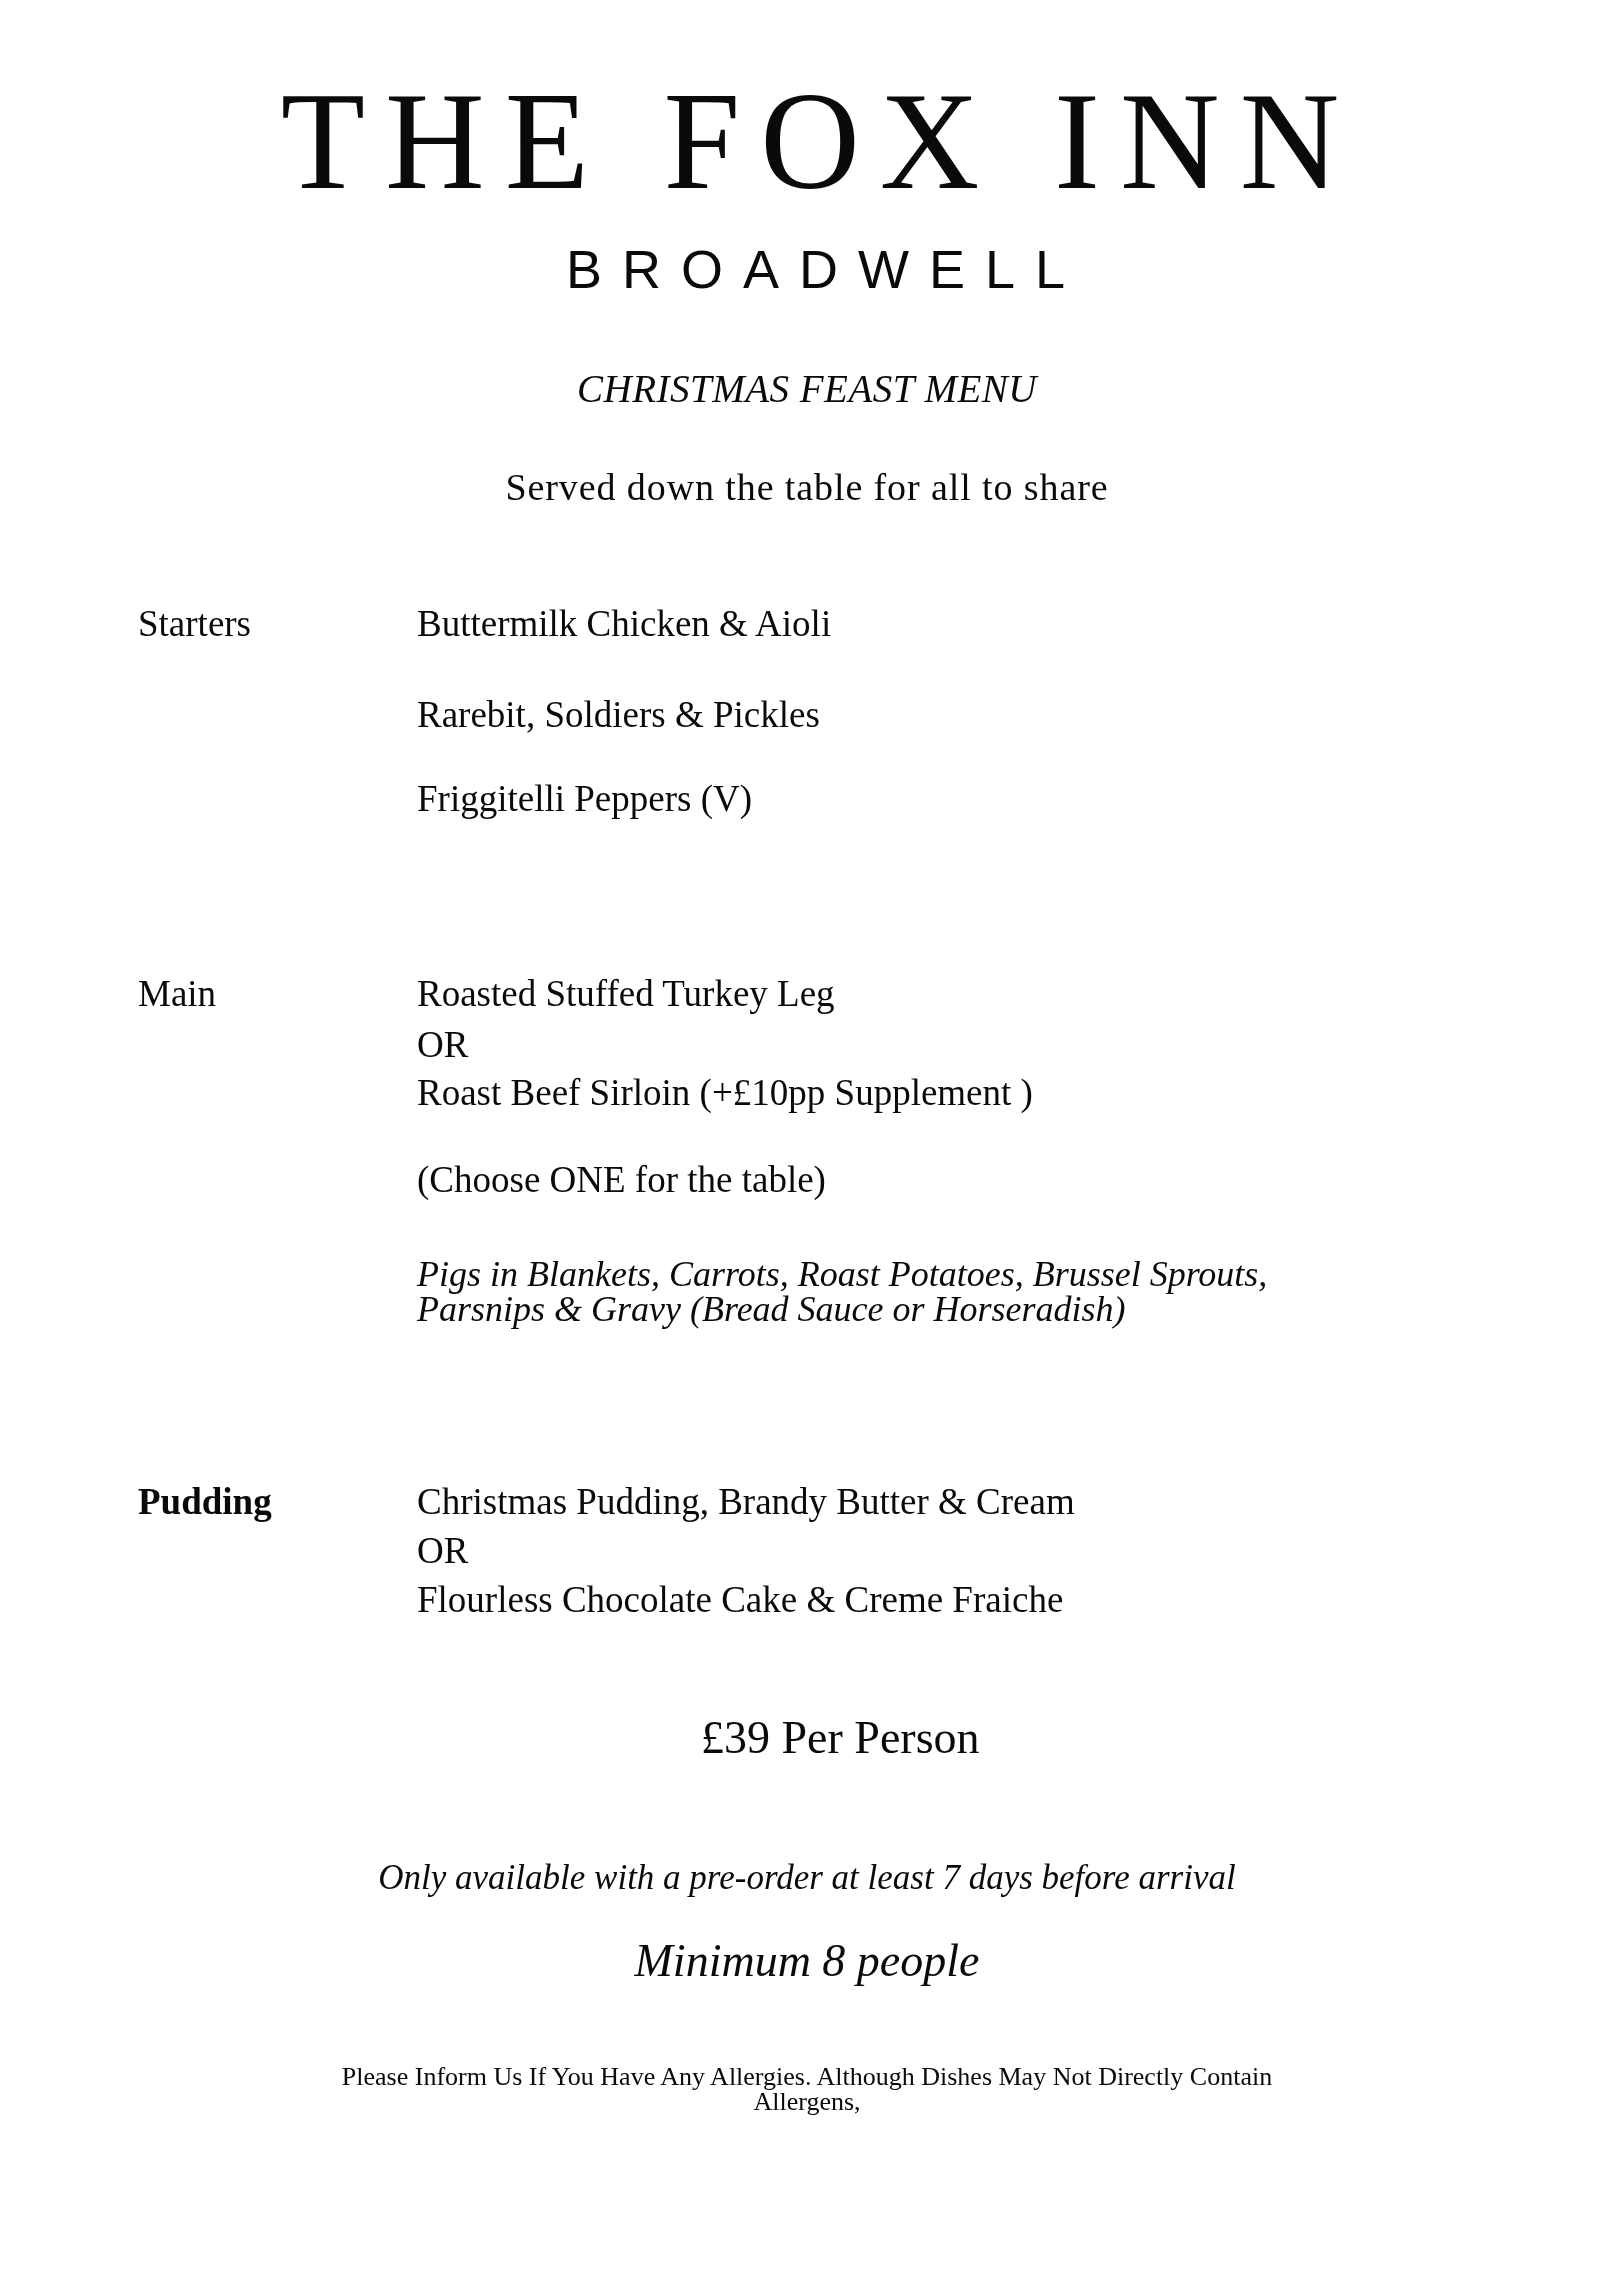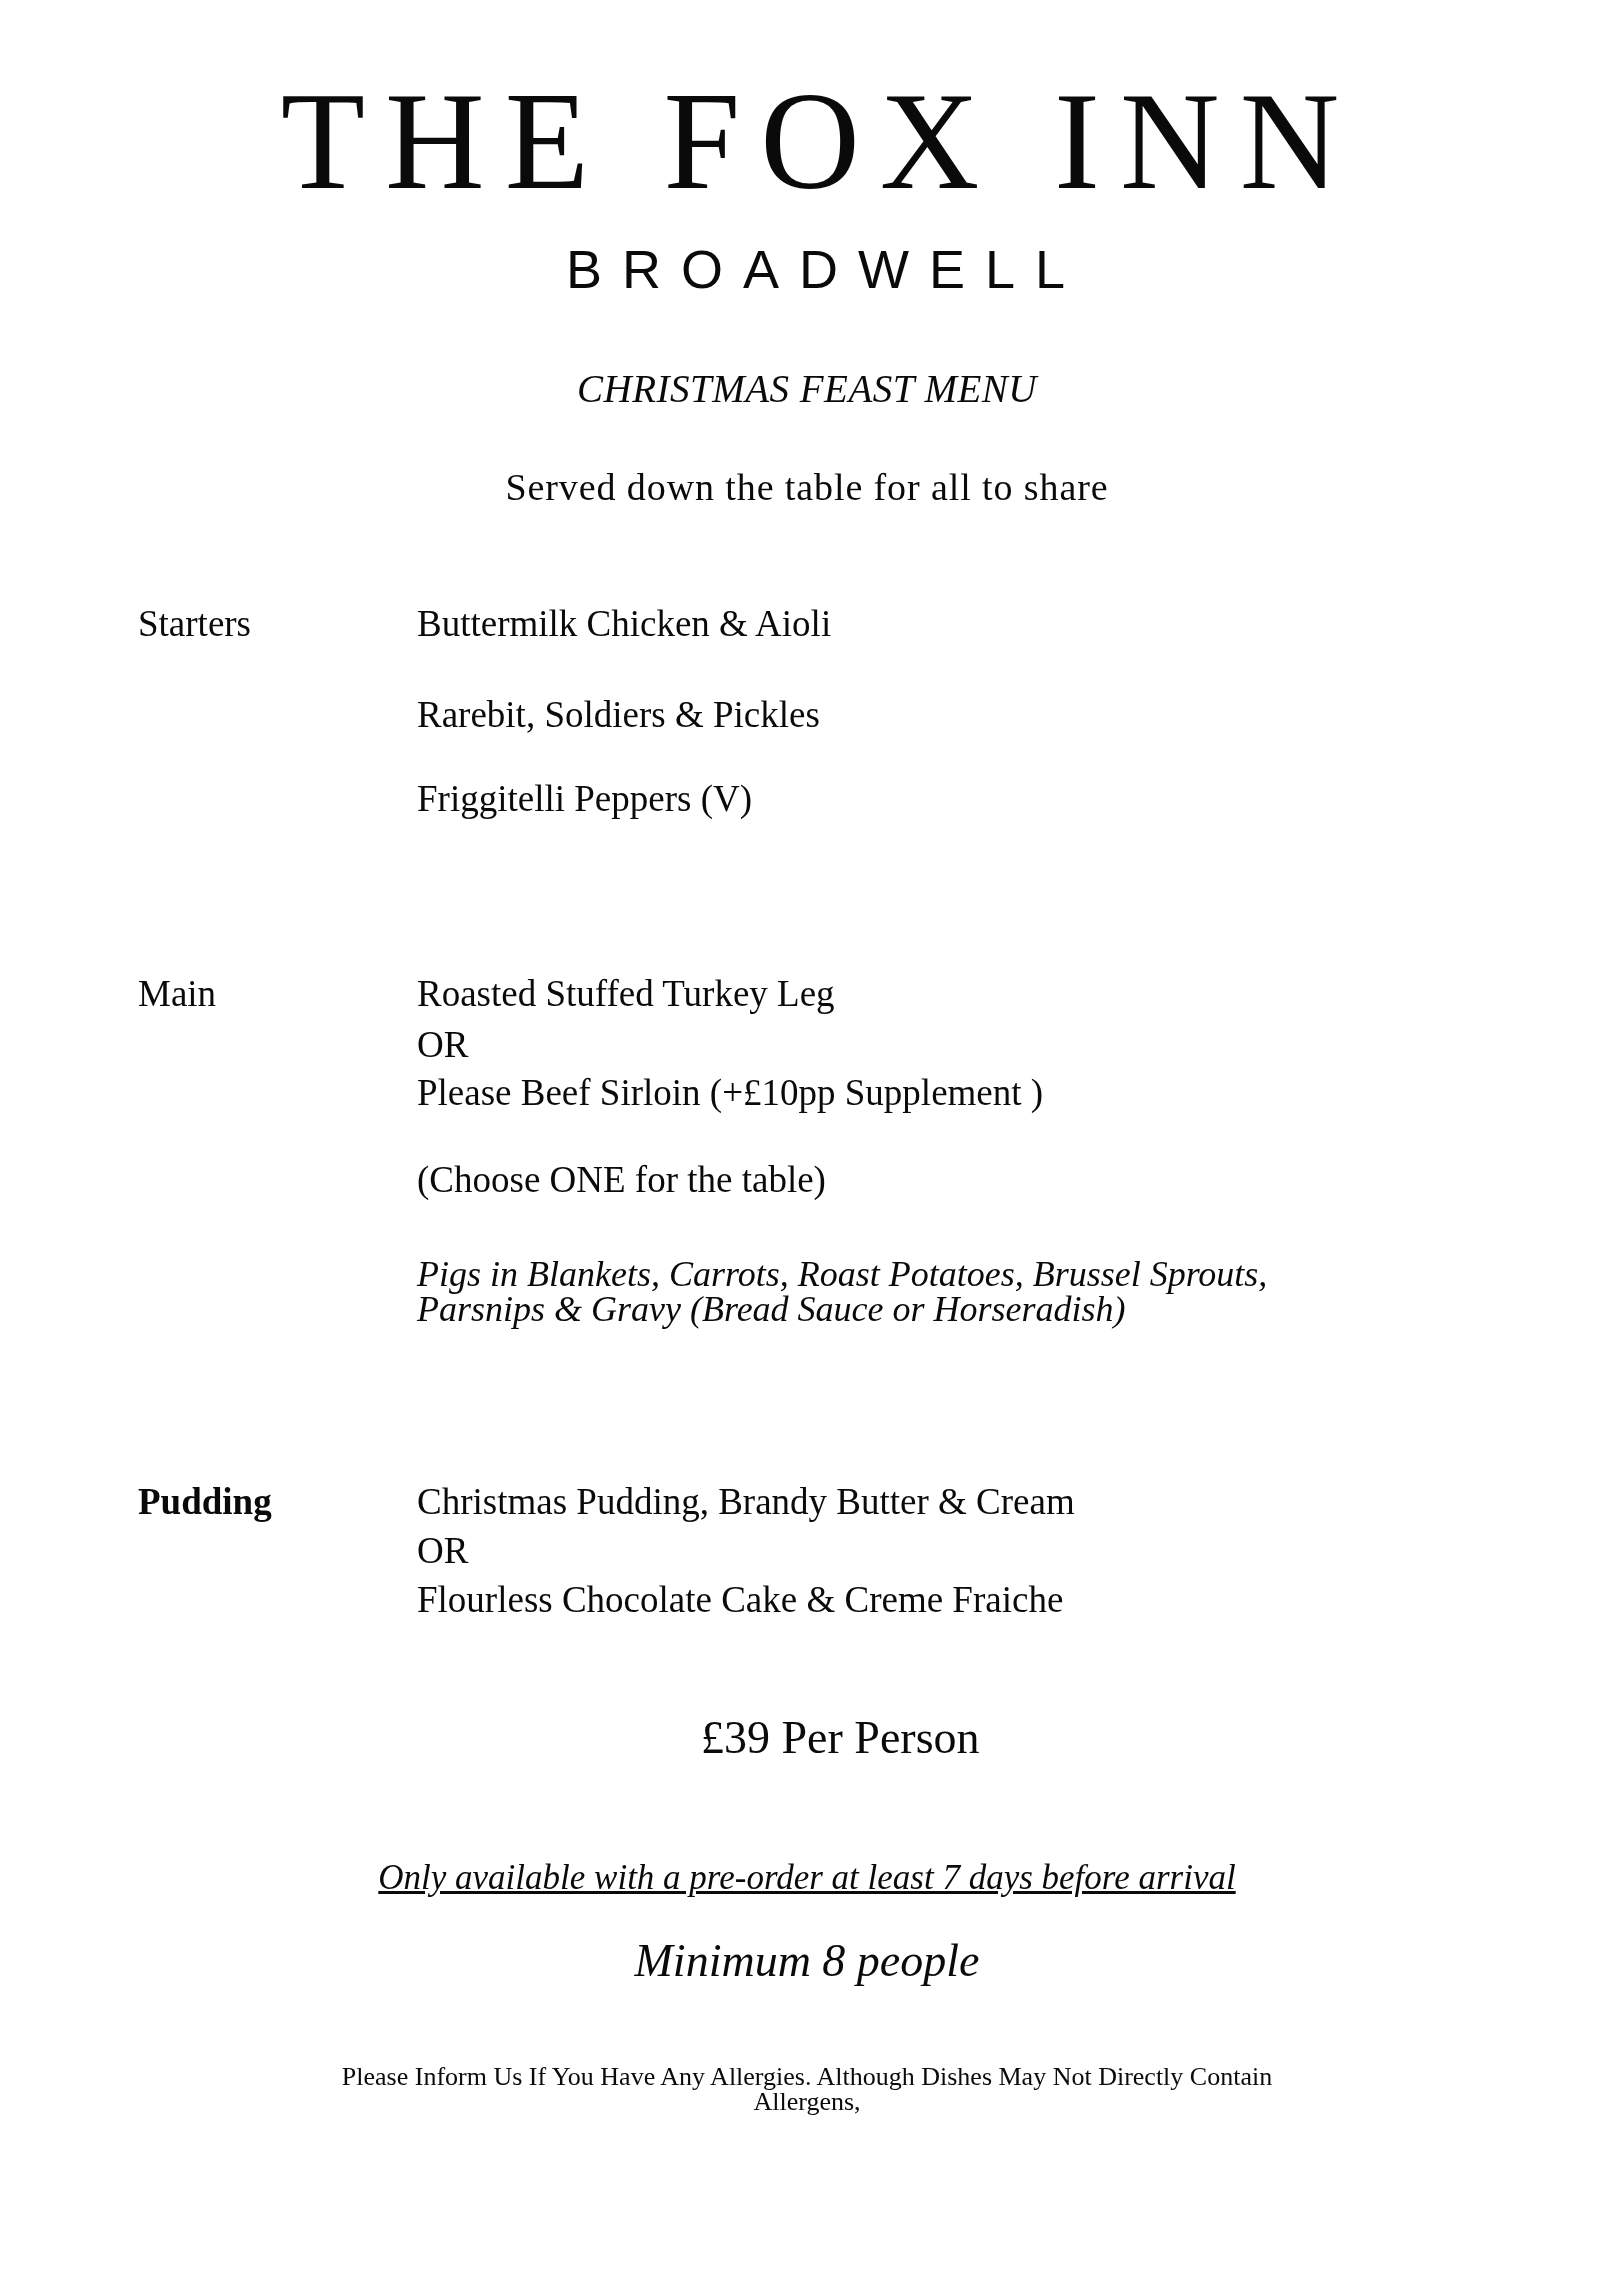--- a/index.html
+++ b/index.html
@@ -80,21 +80,20 @@
       left: 701px;
       font-size: 46px;
       line-height: 52px;
       white-space: nowrap;
     }
     .note {
       top: 1857px;
       font-size: 35px;
       line-height: 42px;
       font-style: italic;
-      text-decoration: underline;
     }
     .minimum {
       top: 1934px;
       font-size: 46px;
       line-height: 54px;
       font-style: italic;
     }
     .allergy {
       top: 2064px;
       font-size: 26px;
@@ -114,21 +113,21 @@
   <div class="abs section-label" style="top:602px;">Starters</div>
   <div class="abs item" style="top:602px;">Buttermilk Chicken &amp; Aioli</div>
   <div class="abs item" style="top:693px;">Rarebit, Soldiers &amp; Pickles</div>
   <div class="abs item" style="top:777px;">Friggitelli Peppers (V)</div>
 </div>
 
 <div>
   <div class="abs section-label" style="top:972px;">Main</div>
   <div class="abs item" style="top:972px;">Roasted Stuffed Turkey Leg</div>
   <div class="abs or" style="top:1023px;">OR</div>
-  <div class="abs item" style="top:1071px;">Please Beef Sirloin (+£10pp Supplement )</div>
+  <div class="abs item" style="top:1071px;">Roast Beef Sirloin (+£10pp Supplement )</div>
   <div class="abs item" style="top:1158px;">(Choose ONE for the table)</div>
   <div class="abs sides" style="top:1257px;">Pigs in Blankets, Carrots, Roast Potatoes, Brussel Sprouts,</div>
   <div class="abs sides" style="top:1292px;">Parsnips &amp; Gravy (Bread Sauce or Horseradish)</div>
 </div>
 
 <div>
   <div class="abs section-label" style="top:1480px;font-weight:bold;">Pudding</div>
   <div class="abs item" style="top:1480px;">Christmas Pudding, Brandy Butter &amp; Cream</div>
   <div class="abs or" style="top:1529px;">OR</div>
   <div class="abs item" style="top:1578px;">Flourless Chocolate Cake &amp; Creme Fraiche</div>

